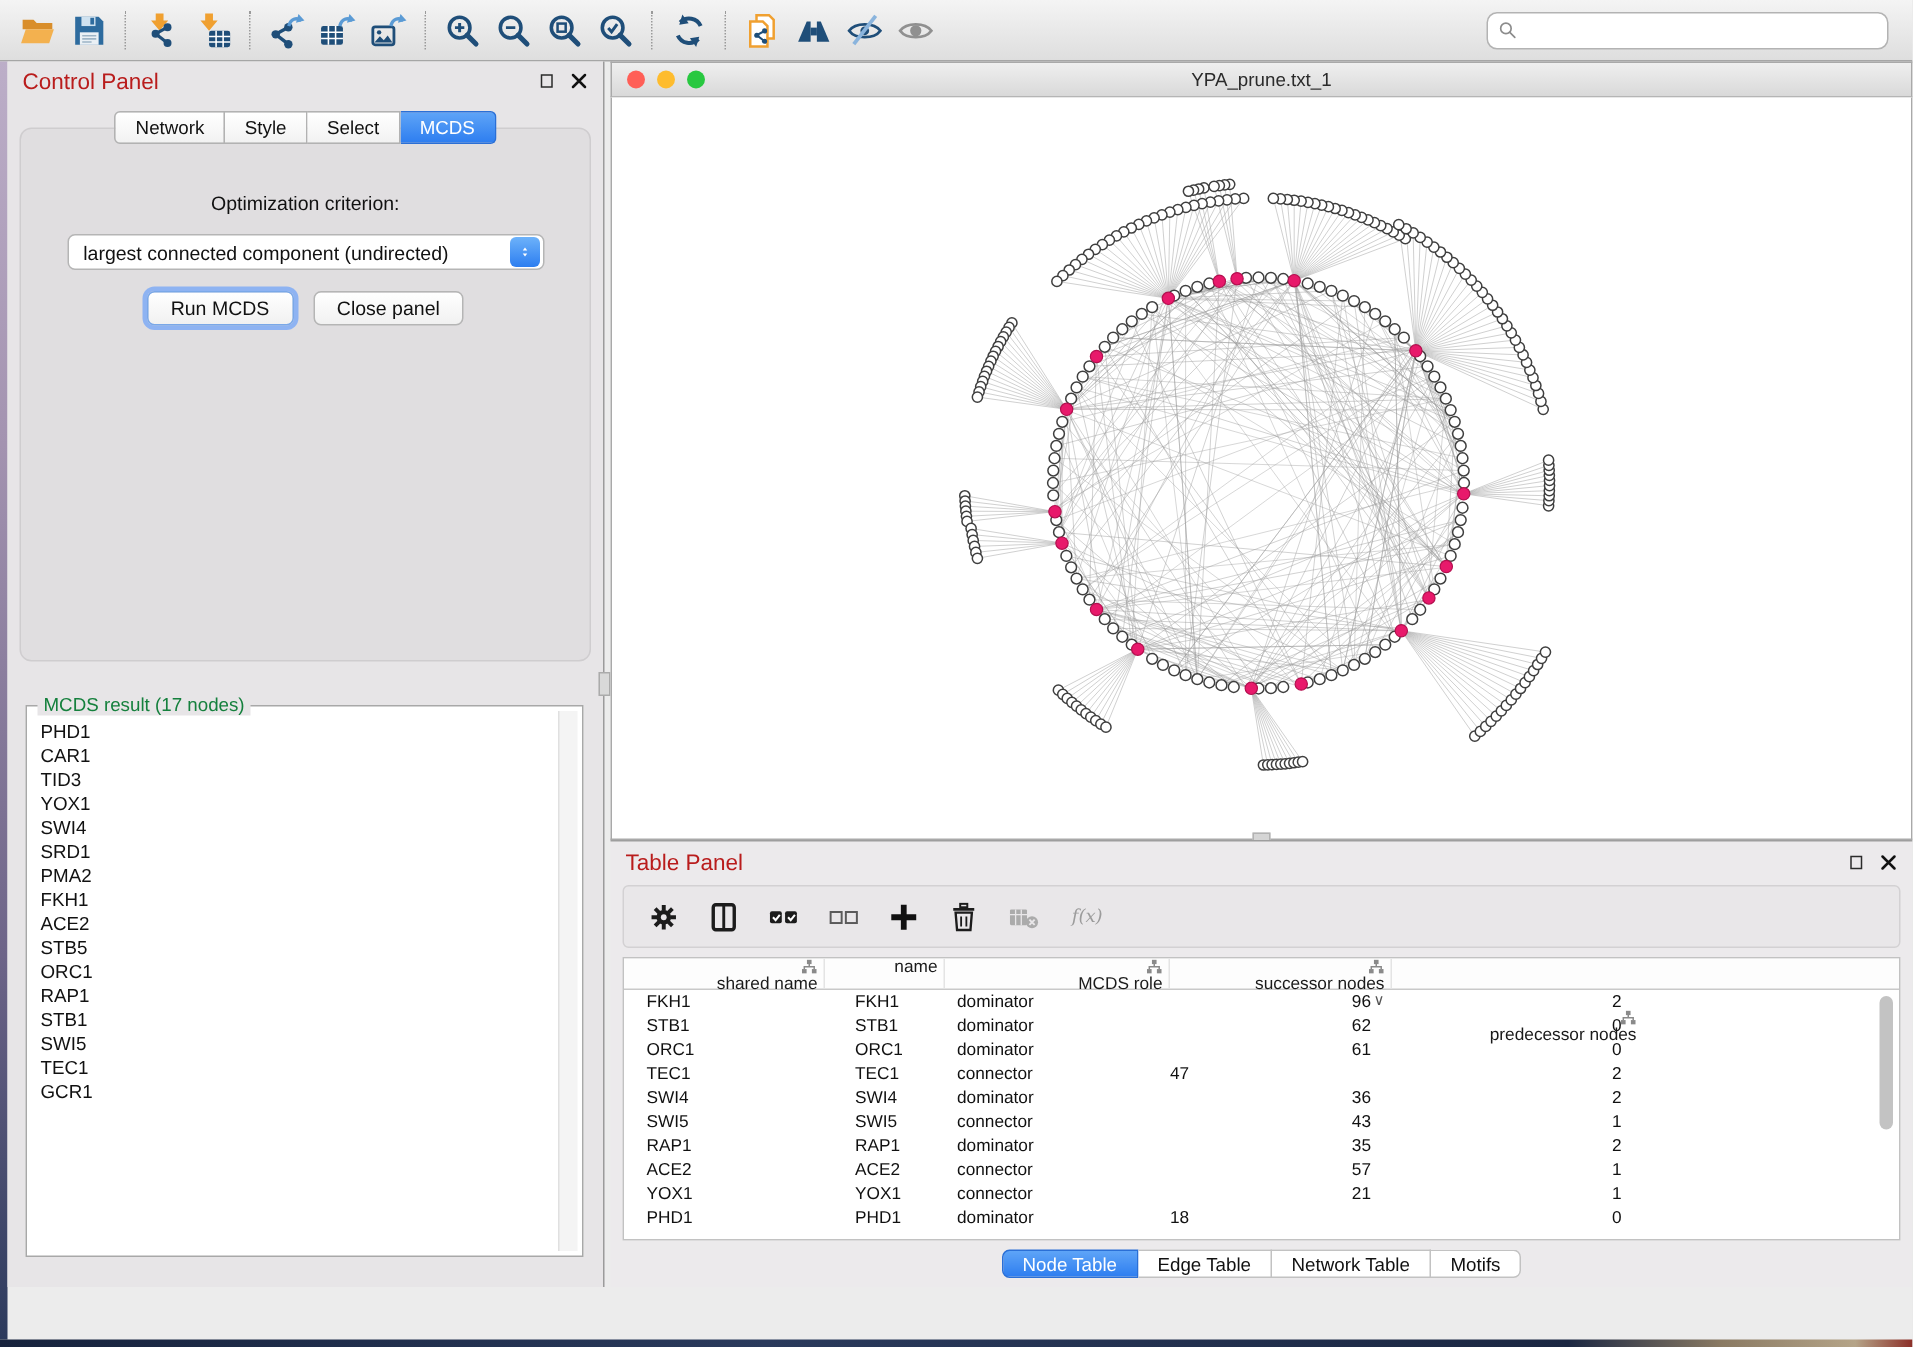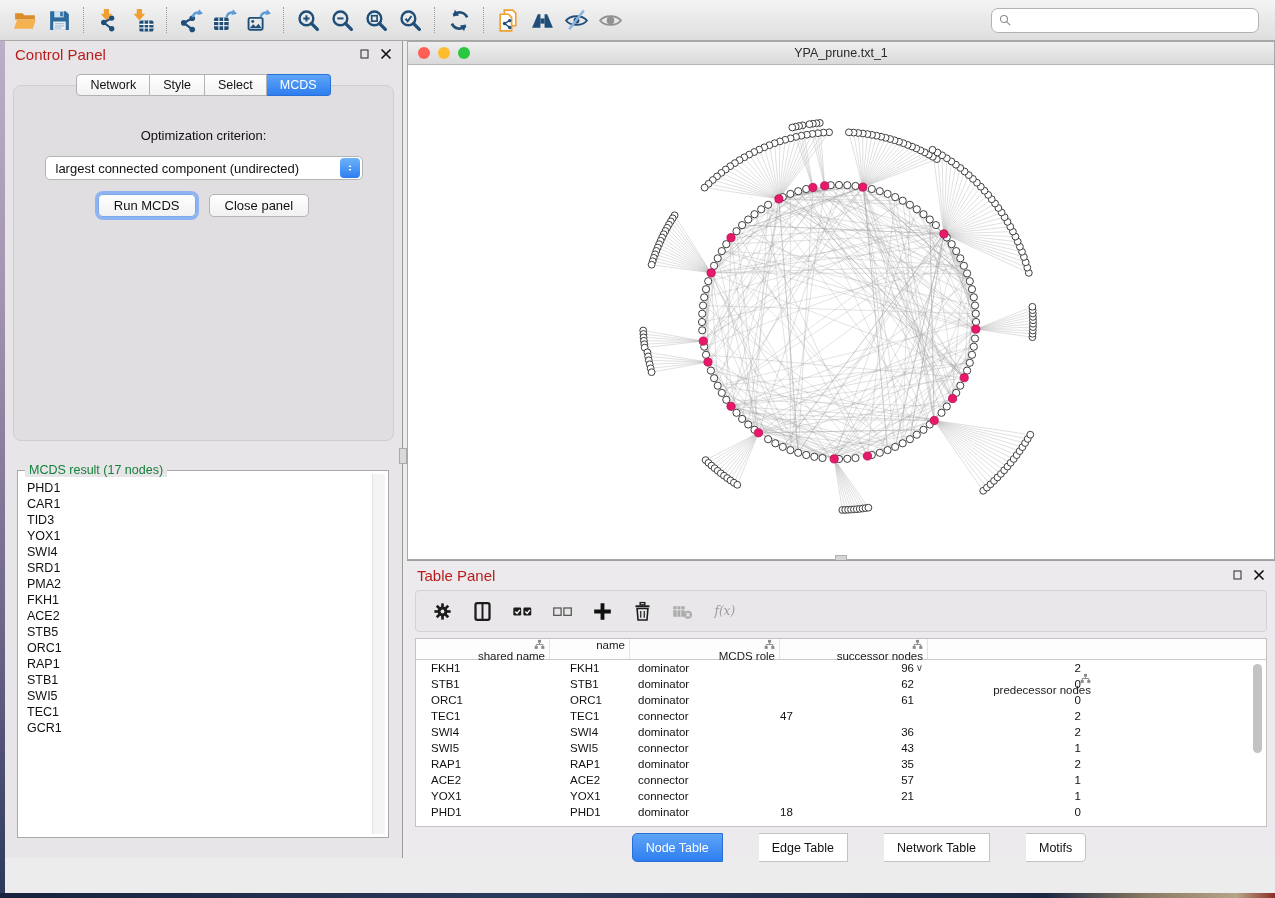--- a/index.html
+++ b/index.html
@@ -87,22 +87,22 @@
   .th .lbl { flex:1; text-align:center; }
   .th svg.hier { width:11px; height:11px; flex:none; }
   .th .sort { font-size:10px; color:#555; margin-left:2px; }
   .th.filler { flex:1; border-right:none; }
   .tbody { font-size:11.5px; color:#111; }
   .tr { display:flex; height:16px; align-items:center; }
   .td { overflow:hidden; white-space:nowrap; }
   .v-scroll { position:absolute; top:23px; right:2px; bottom:2px; width:12px; background:#fff; }
   .v-thumb { position:absolute; top:2px; left:1px; width:9px; height:89px; border-radius:5px; background:#c3c3c3; }
   .tp-tabs { display:flex; justify-content:center; margin-top:6px; }
-  .tp-tab { height:29px; padding:0 13px; background:#fff; border:1px solid #c2c2c2; border-left-width:0;
-    font-size:12.5px; display:flex; align-items:center; color:#111;margin-left:36px; }
+  .tp-tab { height:19px; padding:0 13px; background:#fff; border:1px solid #c2c2c2; border-left-width:0;
+    font-size:12.5px; display:flex; align-items:center; color:#111; }
   .tp-tab:first-child { border-left-width:1px; border-radius:5px 0 0 5px; }
   .tp-tab:last-child { border-radius:0 5px 5px 0; }
   .tp-tab.sel { background:linear-gradient(#5ea4f7,#2e7ef0); border-color:#2a6fd6; color:#fff; }
 
   
   .status-bar { position:absolute; left:0; top:858px; width:1275px; height:35px; background:#ececec; border-top:1px solid #bdbdbd; }
   .list-btn { position:absolute; left:10px; top:5px; width:29px; height:24px; background:#f6f6f6;
     border:1px solid #ababab; border-radius:3px; display:flex; align-items:center; justify-content:center; }
   .list-btn svg { width:16px; height:14px; }
   .memory-btn { position:absolute; right:11px; top:5px; height:24px; padding:0 10px 0 8px; background:#fdfdfd;

